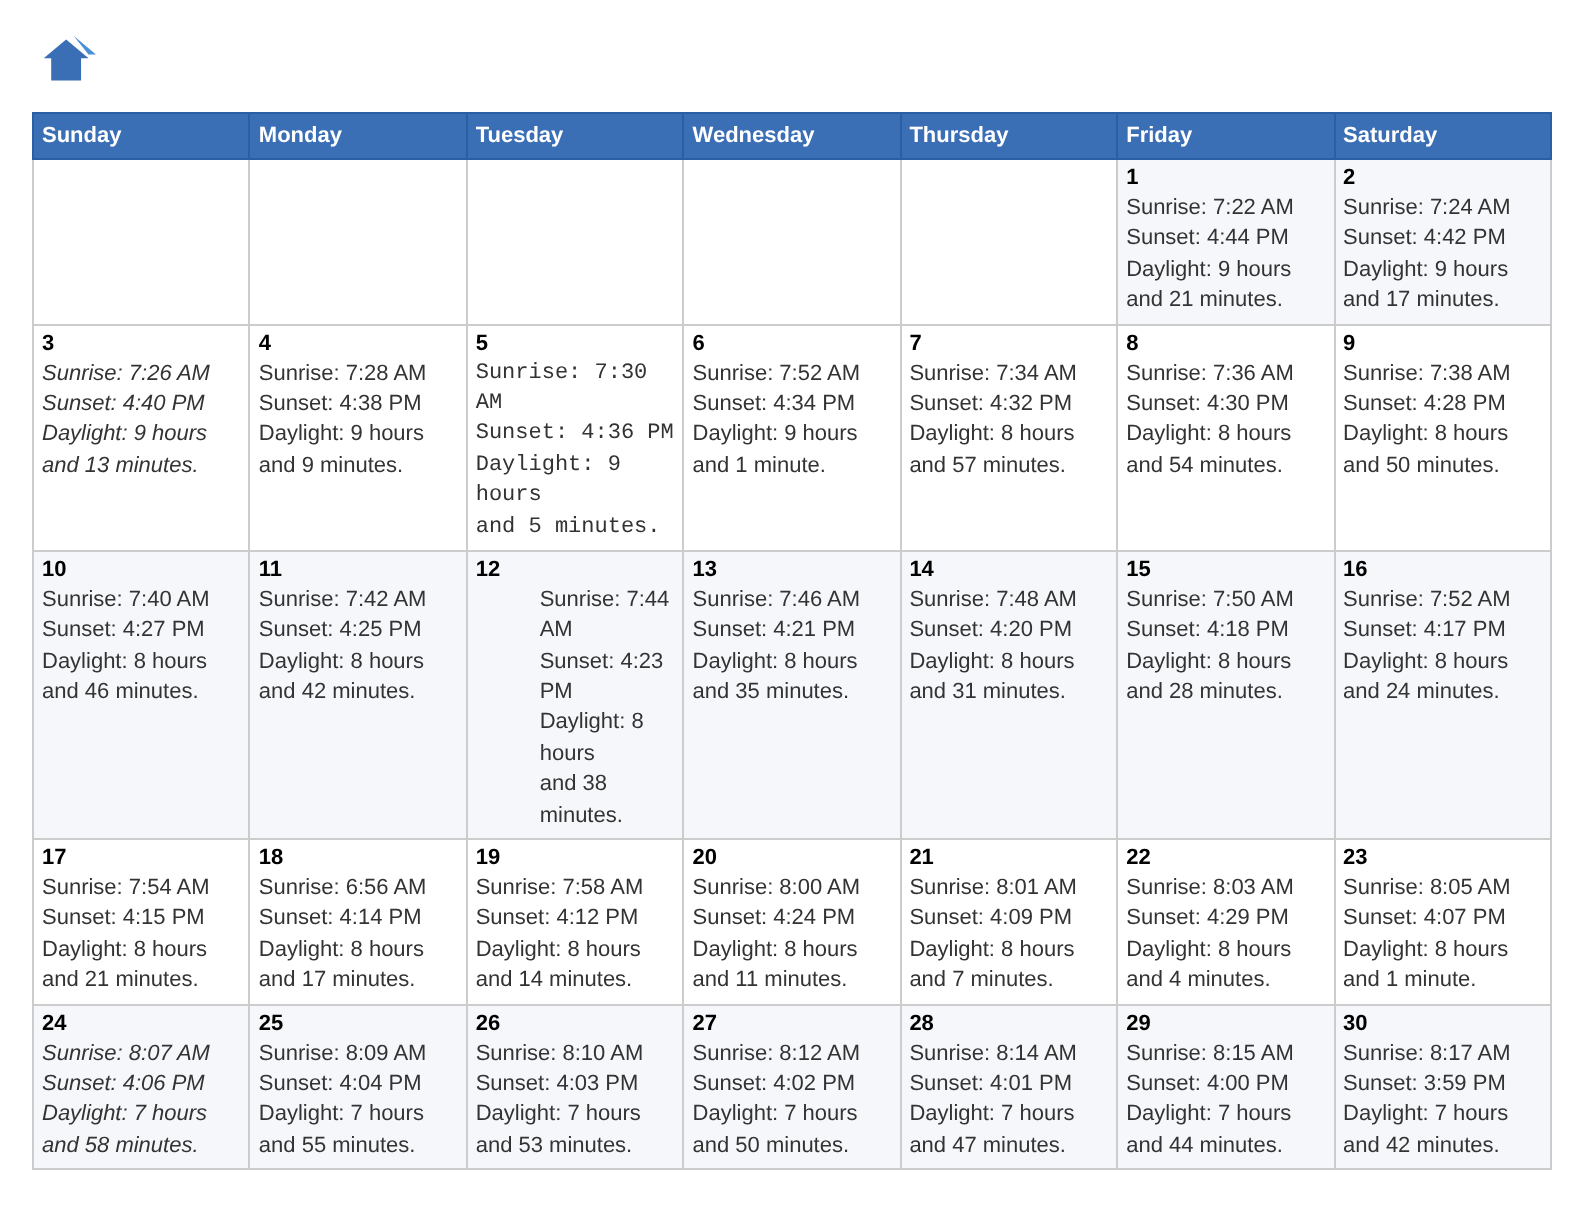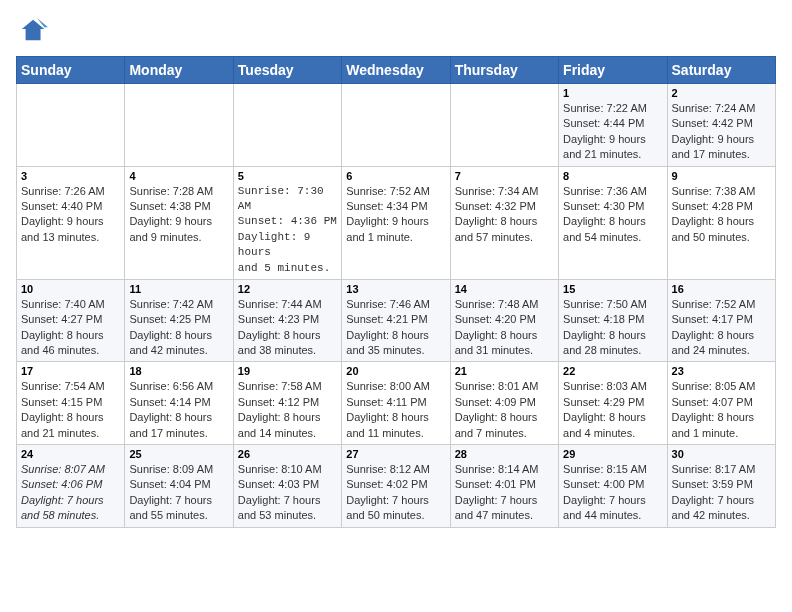--- a/index.html
+++ b/index.html
@@ -47,21 +47,21 @@
     table {
       width: 100%;
       border-collapse: collapse;
       font-size: 10px;
     }
     thead th {
       background: #3a6eb5;
       color: #fff;
       padding: 5px 4px;
       text-align: left;
-      font-size: 14px;
+      font-size: 11px;
       font-weight: bold;
       border: 1px solid #2a5ea5;
     }
     tbody td {
       border: 1px solid #ccc;
       vertical-align: top;
       padding: 3px 4px;
       width: 14.28%;
       height: 82px;
     }
@@ -139,21 +139,21 @@
           <span class="day-num">2</span>
           <div class="day-info" style="white-space: pre-line;">Sunrise: 7:24 AM
 Sunset: 4:42 PM
 Daylight: 9 hours
 and 17 minutes.</div>
         </td>
       </tr>
       <tr>
         <td>
           <span class="day-num">3</span>
-          <div class="day-info" style="white-space: pre-line;">Sunrise: 7:26 AM
+          <div class="day-info" style="white-space: pre-line; font-style: italic;">Sunrise: 7:26 AM
 Sunset: 4:40 PM
 Daylight: 9 hours
 and 13 minutes.</div>
         </td>
         <td>
           <span class="day-num">4</span>
           <div class="day-info" style="white-space: pre-line;">Sunrise: 7:28 AM
 Sunset: 4:38 PM
 Daylight: 9 hours
 and 9 minutes.</div>
@@ -204,21 +204,21 @@
         </td>
         <td>
           <span class="day-num">11</span>
           <div class="day-info" style="white-space: pre-line;">Sunrise: 7:42 AM
 Sunset: 4:25 PM
 Daylight: 8 hours
 and 42 minutes.</div>
         </td>
         <td>
           <span class="day-num">12</span>
-          <div class="day-info" style="white-space: pre-line;">Sunrise: 7:44 AM
+          <div class="day-info" style="white-space: pre-line; margin-left: 32px;">Sunrise: 7:44 AM
 Sunset: 4:23 PM
 Daylight: 8 hours
 and 38 minutes.</div>
         </td>
         <td>
           <span class="day-num">13</span>
           <div class="day-info" style="white-space: pre-line;">Sunrise: 7:46 AM
 Sunset: 4:21 PM
 Daylight: 8 hours
 and 35 minutes.</div>
@@ -263,21 +263,21 @@
         <td>
           <span class="day-num">19</span>
           <div class="day-info" style="white-space: pre-line;">Sunrise: 7:58 AM
 Sunset: 4:12 PM
 Daylight: 8 hours
 and 14 minutes.</div>
         </td>
         <td>
           <span class="day-num">20</span>
           <div class="day-info" style="white-space: pre-line;">Sunrise: 8:00 AM
-Sunset: 4:11 PM
+Sunset: 4:24 PM
 Daylight: 8 hours
 and 11 minutes.</div>
         </td>
         <td>
           <span class="day-num">21</span>
           <div class="day-info" style="white-space: pre-line;">Sunrise: 8:01 AM
 Sunset: 4:09 PM
 Daylight: 8 hours
 and 7 minutes.</div>
         </td>

